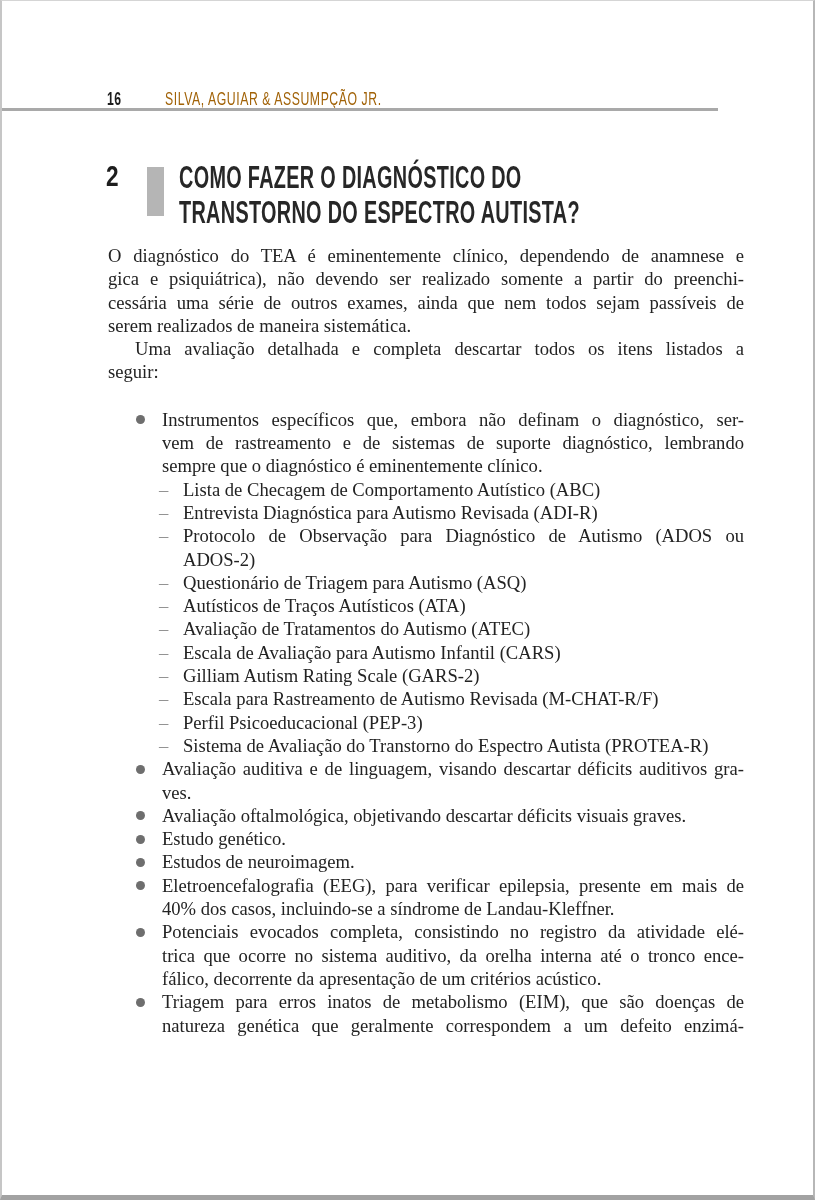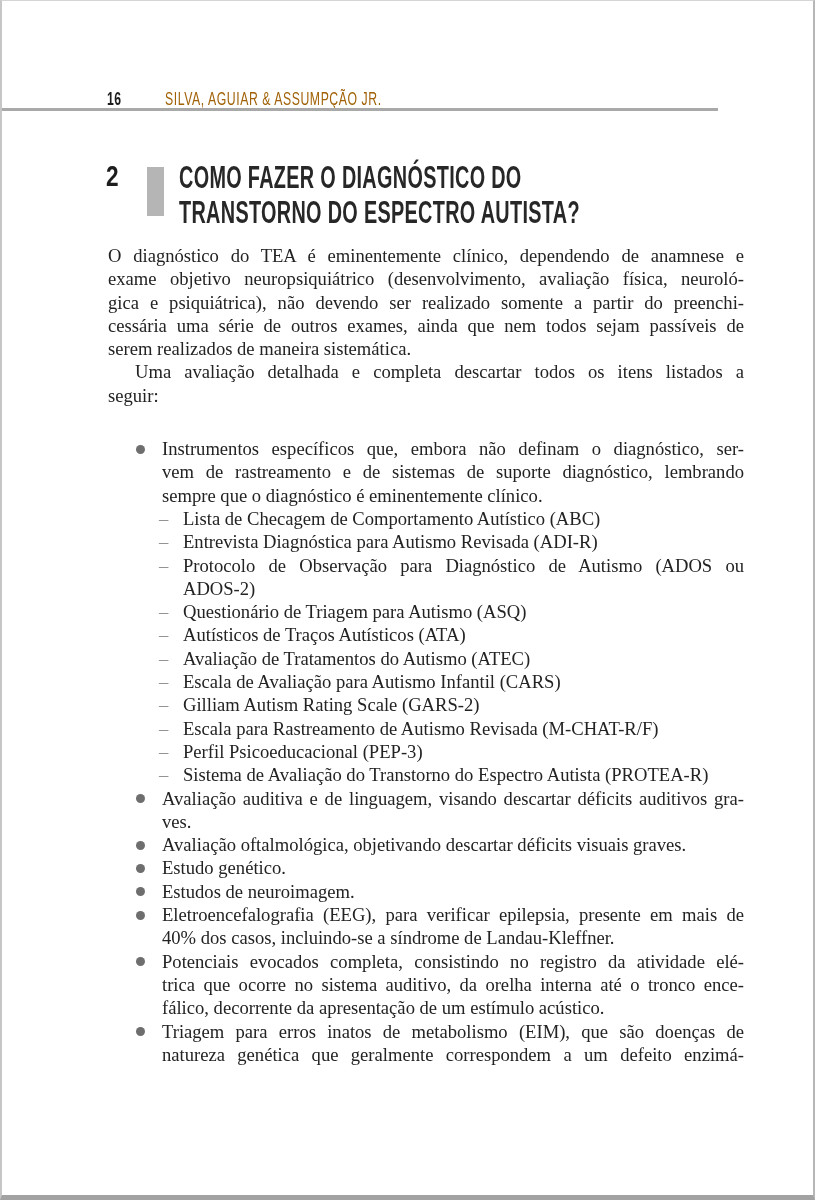--- a/index.html
+++ b/index.html
@@ -31,21 +31,21 @@
   .ch-bar{position:absolute;left:145px;top:166px;width:17px;height:49px;background:#b5b5b5;}
   .ch-title{position:absolute;left:177px;top:159px;font-family:"Liberation Sans",sans-serif;
     font-weight:700;font-size:31px;line-height:35px;letter-spacing:0.5px;color:#272727;
     transform:scaleX(0.64);transform-origin:0 0;white-space:nowrap;}
   
   .content{position:absolute;left:106px;top:243px;width:636px;
     font-size:18.6px;line-height:23.3px;color:#232323;}
   .bline{white-space:nowrap;text-align:left;font-family:Liberation Serif, serif;}
   .bline.just{white-space:normal;text-align:justify;text-align-last:justify;}
   .para.indent-first .bline:first-child{text-indent:27px;}
-  .list{margin-top:30px;}
+  .list{margin-top:24px;}
   .item{position:relative;}
   .item.lv1 .bline{padding-left:54px;}
   .item.lv2 .bline{padding-left:75px;}
   .mark-dot{position:absolute;left:28px;top:7.5px;width:9px;height:9px;
     border-radius:50%;background:#6e6e6e;}
   .mark-dash{position:absolute;left:51px;top:0;color:#8f8f8f;}
 </style>
 </head>
 <body>
 
@@ -64,21 +64,20 @@
   </div>
   <div class="ch-bar"></div>
   <div class="ch-title">
     <div>COMO FAZER O DIAGNÓSTICO DO</div>
     <div>TRANSTORNO DO ESPECTRO AUTISTA?</div>
   </div>
 
   <div class="content">
       <div class="para">
         <div class="bline just">O diagnóstico do TEA é eminentemente clínico, dependendo de anamnese e</div>
-        <div class="bline just">exame objetivo neuropsiquiátrico (desenvolvimento, avaliação física, neuroló-</div>
         <div class="bline just">gica e psiquiátrica), não devendo ser realizado somente a partir do preenchi-</div>
         <div class="bline just">cessária uma série de outros exames, ainda que nem todos sejam passíveis de</div>
         <div class="bline">serem realizados de maneira sistemática.</div>
       </div>
       <div class="para indent-first">
         <div class="bline just">Uma avaliação detalhada e completa descartar todos os itens listados a</div>
         <div class="bline">seguir:</div>
       </div>
       <div class="list">
         <div class="item lv1">
@@ -151,21 +150,21 @@
         </div>
         <div class="item lv1">
           <span class="mark-dot"></span>
           <div class="bline just">Eletroencefalografia (EEG), para verificar epilepsia, presente em mais de</div>
           <div class="bline">40% dos casos, incluindo-se a síndrome de Landau-Kleffner.</div>
         </div>
         <div class="item lv1">
           <span class="mark-dot"></span>
           <div class="bline just">Potenciais evocados completa, consistindo no registro da atividade elé-</div>
           <div class="bline just">trica que ocorre no sistema auditivo, da orelha interna até o tronco ence-</div>
-          <div class="bline">fálico, decorrente da apresentação de um estímulo acústico.</div>
+          <div class="bline">fálico, decorrente da apresentação de um critérios acústico.</div>
         </div>
         <div class="item lv1">
           <span class="mark-dot"></span>
           <div class="bline just">Triagem para erros inatos de metabolismo (EIM), que são doenças de</div>
           <div class="bline just">natureza genética que geralmente correspondem a um defeito enzimá-</div>
         </div>
       </div>
     </div>
 
 </div>

